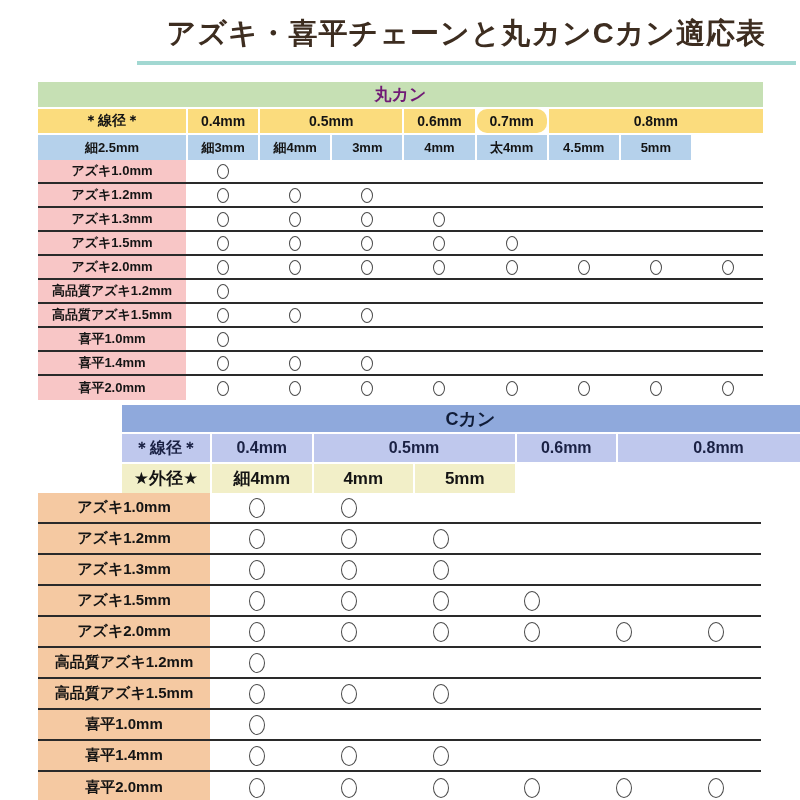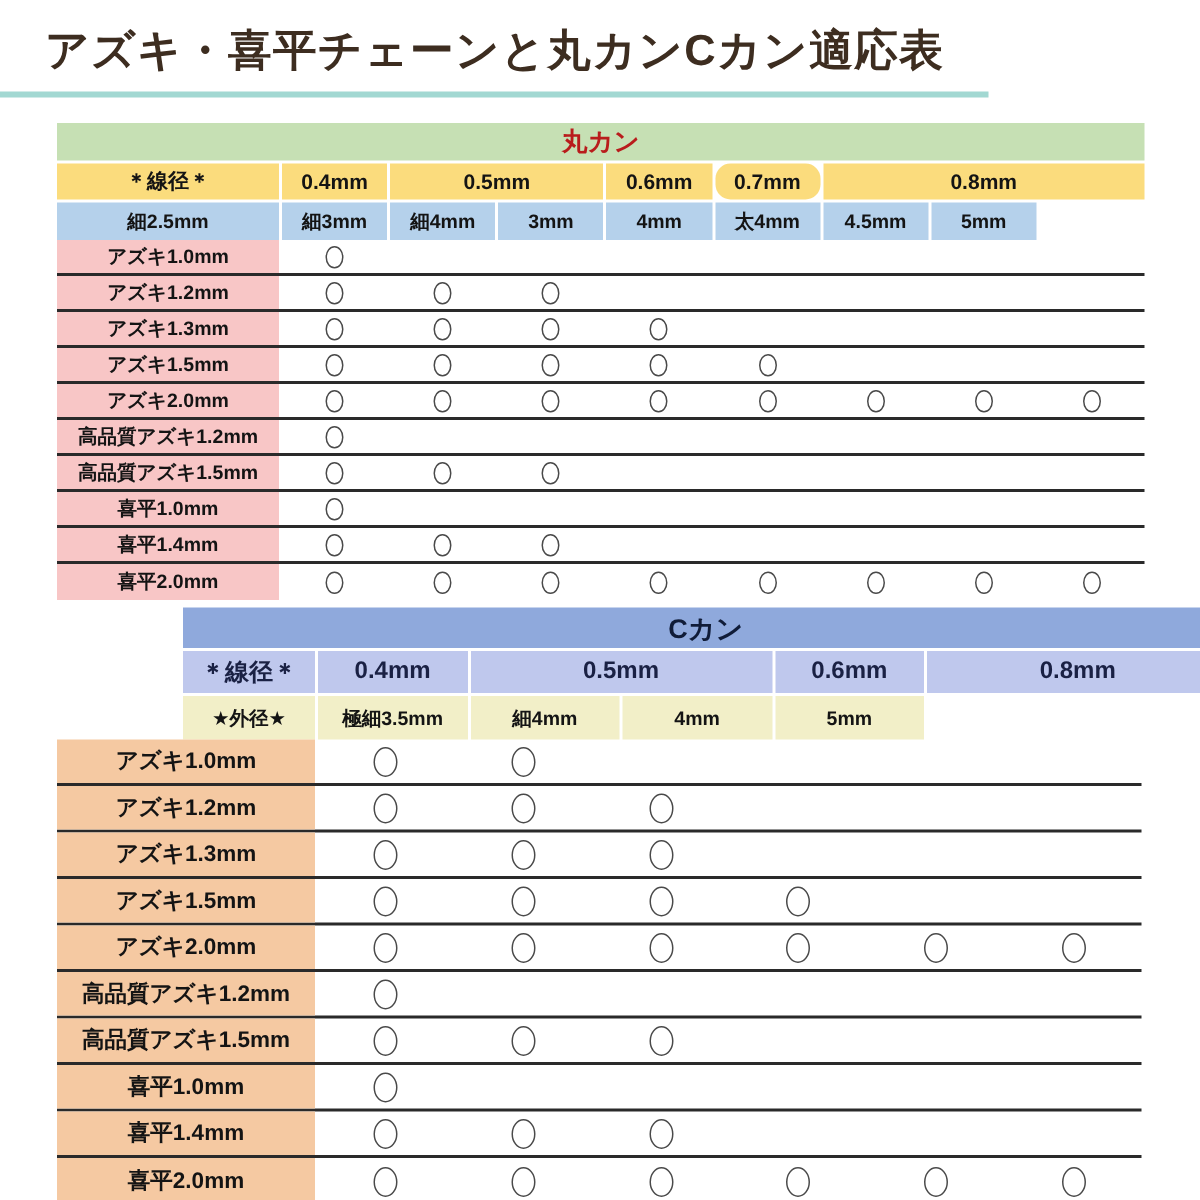--- a/index.html
+++ b/index.html
@@ -6,37 +6,37 @@
     margin: 0; padding: 0;
     width: 800px; height: 800px;
     background: #ffffff;
     overflow: hidden;
     font-family: "Liberation Sans", "DejaVu Sans", sans-serif;
     -webkit-font-smoothing: antialiased;
   }
   .page { position: relative; width: 800px; height: 800px; }
 
   
-  .title-wrap { position: absolute; top: 14px; left: 0; right: 4px; text-align: left; }
+  .title-wrap { position: absolute; top: 14px; left: 0; right: 4px; text-align: right; }
   .title {
     display: inline-block; margin: 0;
     font-size: 29px; font-weight: 800; letter-spacing: 1px;
     color: #3d2d20;
     padding: 0 30px 7px 30px;
     border-bottom: 4px solid #a2d8d2;
   }
 
   
   .hcell, .lcell, .ccell {
     display: flex; align-items: center; justify-content: center;
     box-sizing: border-box; overflow: hidden; white-space: nowrap;
   }
   .namebar {
     display: flex; align-items: center; justify-content: center;
-    font-weight: 800; color: #b91c1c;
+    font-weight: 800; color: #701a75;
   }
 
   
   .t1 { position: absolute; left: 38px; top: 82px; width: 725px; }
   .t1-name { height: 25px; margin-bottom: 2px; background: #c6e0b4; font-size: 17px; }
   .t1-grid { display: grid; grid-template-columns: 148px repeat(8, 1fr); column-gap: 2px; }
   .t1-wire { margin-bottom: 2px; }
   .t1-wire .hcell { height: 24px; background: #fbdc7d; font-weight: 800; font-size: 14px; color: #141414; }
   .t1-outer .hcell { height: 25px; background: #b5d1eb; font-weight: 800; font-size: 13px; color: #141414; }
   .t1-row { display: grid; grid-template-columns: 148px repeat(8, 1fr); column-gap: 2px;
@@ -44,21 +44,21 @@
   .t1-row:last-child { border-bottom: none; }
   .t1-row .lcell { background: #f8c6c6; font-weight: 800; font-size: 13px; color: #141414; }
   .c1 { width: 12px; height: 15px; border: 1.5px solid #4a4a4a; border-radius: 50%; box-sizing: border-box; }
 
   
   .t2-head { position: absolute; left: 122px; top: 405px; width: 697px; }
   .t2-name { height: 27px; margin-bottom: 2px; background: #8fa9dc; font-size: 18px; color: #101c38; }
   .t2-hgrid { display: grid; grid-template-columns: 88px repeat(6, 1fr); column-gap: 2px; }
   .t2-wire { margin-bottom: 2px; }
   .t2-wire .hcell { height: 28px; background: #bfc8ed; font-weight: 800; font-size: 16px; color: #1a2144; }
-  .t2-outer .hcell { height: 29px; background: #f2efc8; font-weight: 800; font-size: 13px; color: #141414; }
+  .t2-outer .hcell { height: 29px; background: #f2efc8; font-weight: 800; font-size: 17px; color: #141414; }
   .t2-rows { position: absolute; left: 38px; top: 493px; width: 723px; }
   .t2-row { display: grid; grid-template-columns: 172px repeat(6, 1fr); column-gap: 2px;
             height: 31px; border-bottom: 2px solid #2a2a2a; box-sizing: border-box; }
   .t2-row:last-child { border-bottom: none; }
   .t2-row .lcell { background: #f5c9a2; font-weight: 800; font-size: 15px; color: #141414; }
   .c2 { width: 16px; height: 20px; border: 1.5px solid #4a4a4a; border-radius: 50%; box-sizing: border-box; }
 </style>
 </head>
 <body>
 
@@ -280,21 +280,20 @@
     <div class="t2-name namebar">Cカン</div>
     <div class="t2-hgrid t2-wire" id="t2-wire">
       <div class="hcell">＊線径＊</div>
     <div class="hcell" style="grid-column: span 1;">0.4mm</div>
         <div class="hcell" style="grid-column: span 2;">0.5mm</div>
         <div class="hcell" style="grid-column: span 1;">0.6mm</div>
         <div class="hcell" style="grid-column: span 2;">0.8mm</div>
       </div>
     <div class="t2-hgrid t2-outer" id="t2-outer">
       <div class="hcell">★外径★</div>
-    <div class="hcell">極細3.5mm</div>
         <div class="hcell">細4mm</div>
         <div class="hcell">4mm</div>
         <div class="hcell">5mm</div>
       </div>
   </div>
   <div class="t2-rows" id="t2-rows">
       <div class="t2-row">
         <div class="lcell">アズキ1.0mm</div>
         <div class="ccell">
           <div class="c2"></div>

